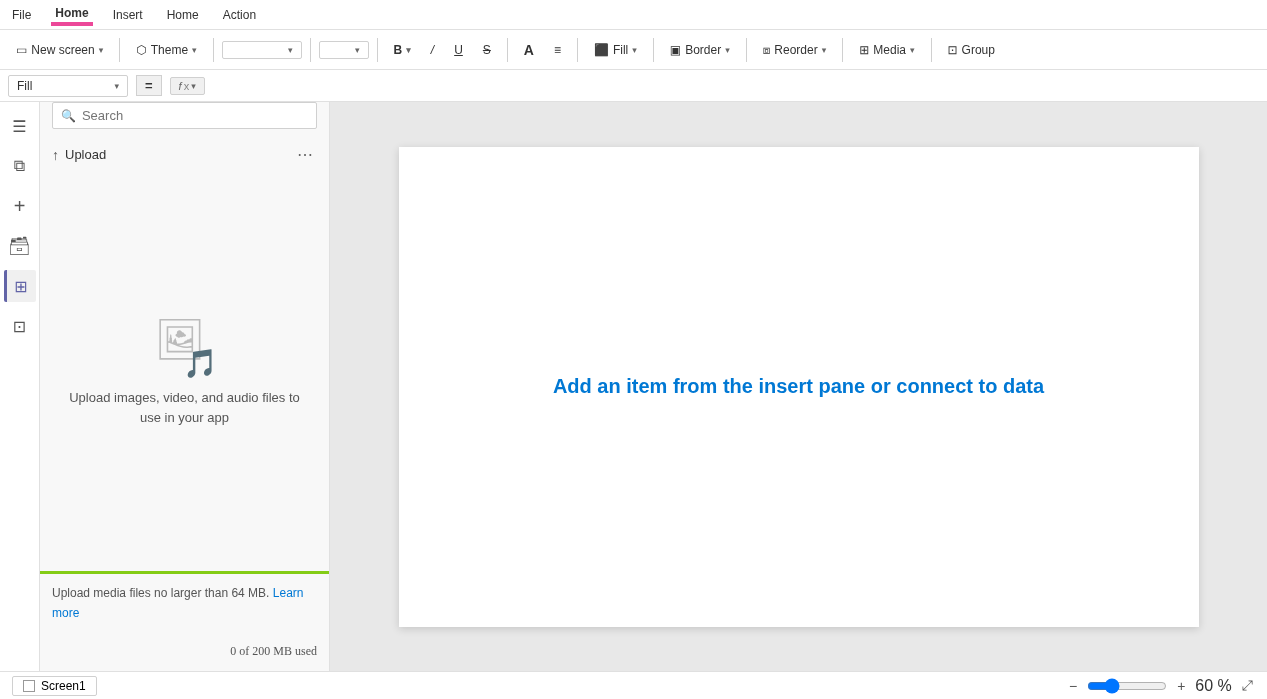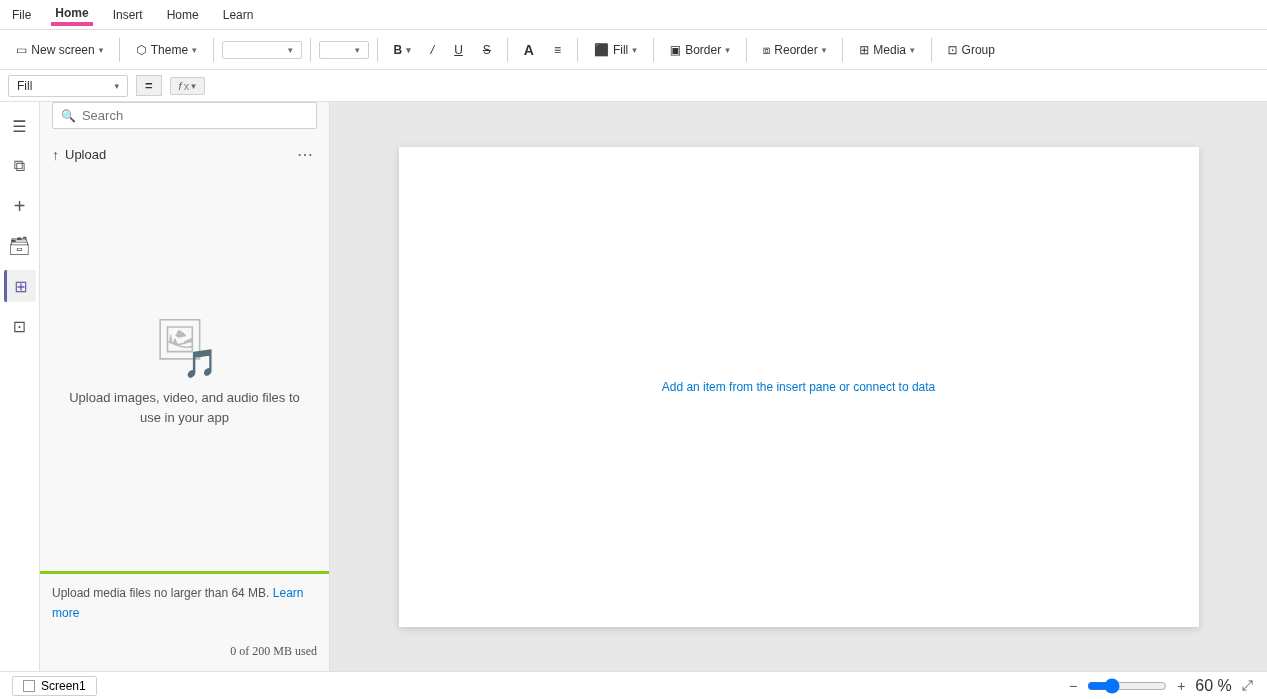--- a/index.html
+++ b/index.html
@@ -116,21 +116,21 @@
     
     .canvas-area {
       flex: 1; background: #e8e8e8; position: relative; overflow: hidden;
       display: flex; align-items: center; justify-content: center;
     }
     .canvas-frame {
       background: #fff; box-shadow: 0 2px 8px rgba(0,0,0,0.15);
       width: 800px; height: 480px; position: relative;
       display: flex; align-items: center; justify-content: center;
     }
-    .canvas-hint { font-size: 12px; color: #0078d4; }
+    .canvas-hint { font-size: 20px; color: #0078d4; font-weight: bold; }
     .canvas-hint a { color: #0078d4; cursor: pointer; }
 
     
     .status-bar {
       display: flex; align-items: center; height: 28px;
       background: #fff; border-top: 1px solid #e0e0e0;
       padding: 0 12px; justify-content: space-between;
     }
     .screen-tab {
       display: flex; align-items: center; gap: 6px;
@@ -154,21 +154,21 @@
     .media-combined-icon .music-icon { font-size: 28px; color: #bbb; position: absolute; right: 0; bottom: 0; }
   </style>
 </head>
 <body>
 
 <div class="menu-bar">
   <span class="menu-item">File</span>
   <span class="menu-item active">Home</span>
   <span class="menu-item">Insert</span>
   <span class="menu-item">Home</span>
-  <span class="menu-item">Learn</span>
+  <span class="menu-item">Action</span>
 </div>
 
 <div class="toolbar">
   <button class="toolbar-btn">
     <span>▭</span>
     <span>New screen</span>
     <span class="chevron">▾</span>
   </button>
   <div class="toolbar-sep"></div>
   <button class="toolbar-btn">

